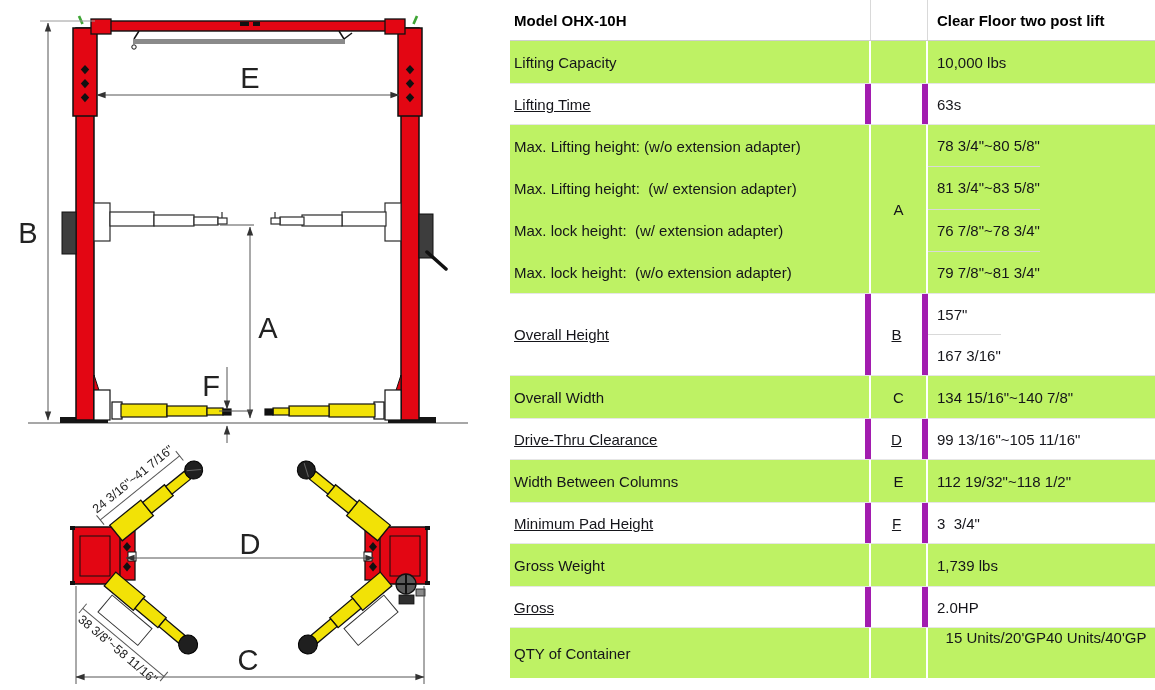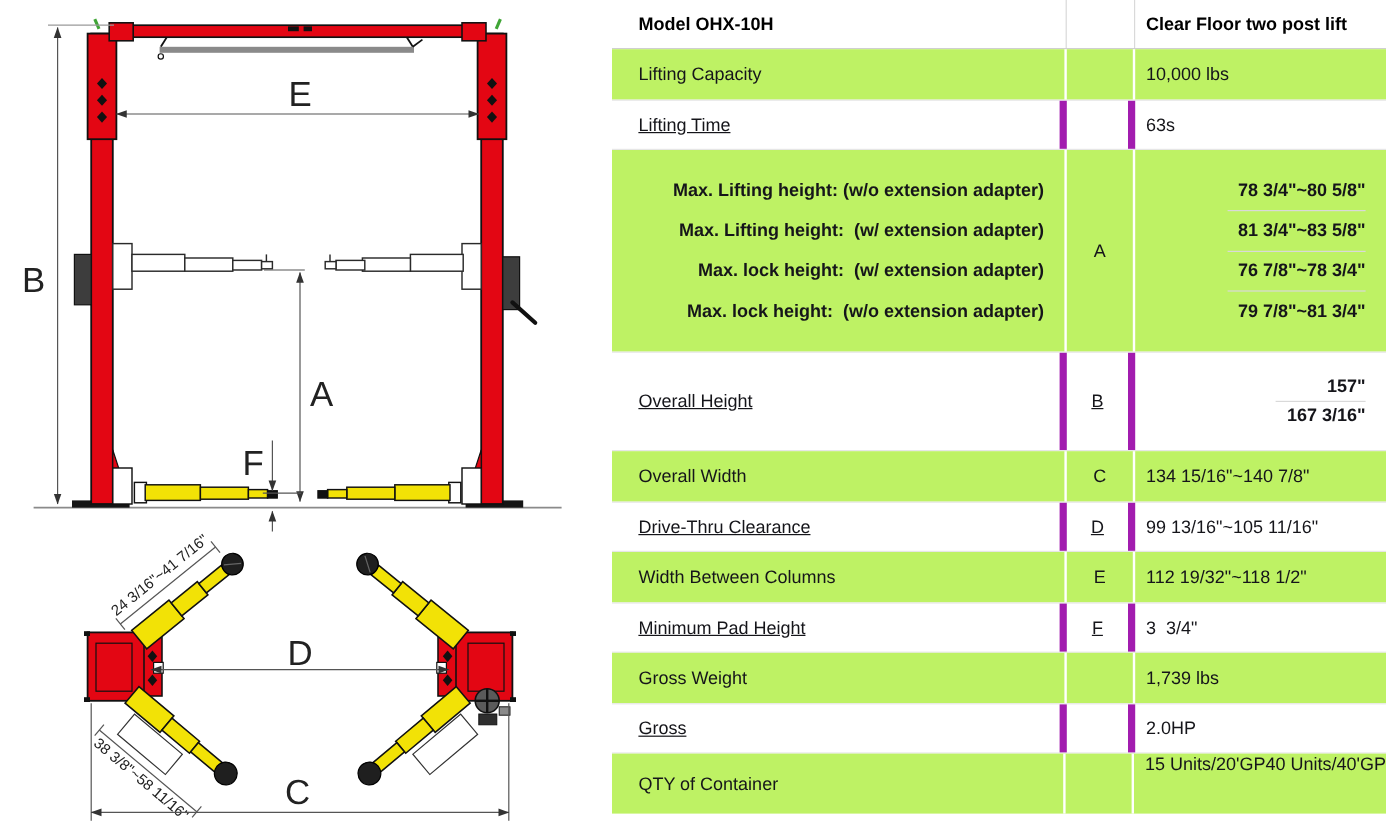--- a/index.html
+++ b/index.html
@@ -8,31 +8,31 @@
   
   .diagram-pane{position:absolute;left:0;top:0;width:510px;height:690px;}
   svg text{font-family:"Liberation Sans",sans-serif;}
   .dimL{font-size:29px;fill:#222;}
   .dimS{font-size:12.5px;fill:#222;}
   
   .spec-table{position:absolute;left:510px;top:0;width:645px;height:690px;
               font-size:15px;color:#15151a;}
   .trow{display:flex;box-sizing:border-box;}
   .trow>div{box-sizing:border-box;}
-  .c-label{width:361px;display:flex;align-items:center;padding-left:4px;white-space:pre;margin-left:18px;}
+  .c-label{width:361px;display:flex;align-items:center;padding-left:4px;white-space:pre;}
   .c-letter{width:57px;display:flex;align-items:center;justify-content:center;}
   .c-value{flex:1;display:flex;align-items:center;padding-left:9px;white-space:pre;}
   .h41{height:41px}.h42{height:42px}.h62{height:50px}.h83{height:83px}.h168{height:168px}
   .pink{background:#bef264;}
   .pink .c-label,.pink .c-letter{border-right:2px solid #fff;}
   .white-row{border-top:1px solid #e6e6e6;border-bottom:1px solid #e6e6e6;}
   .white-row .c-label,.white-row .c-letter{border-right:6px solid #a21caf;text-decoration:underline;}
   .header-row{font-weight:bold;color:#000;border-bottom:1px solid #cfcfcf;}
   .header-row .c-label,.header-row .c-letter{border-right:1px solid #d9d9d9;}
-  .stack{padding:17px !important;display:flex;flex-direction:column;align-items:flex-end;font-weight:bold;}
+  .stack{padding:0 !important;display:flex;flex-direction:column;align-items:flex-start;}
   .stack>div{flex:1;display:flex;align-items:center;white-space:pre;}
   .c-label.stack>div{padding-left:4px;}
   .c-value.stack>div{padding-left:9px;}
   .c-value.stack>div+div{border-top:1px solid #d9d9d9;}
   .qty{flex-direction:row;justify-content:center;align-items:flex-start;line-height:20px;}
 </style>
 </head>
 <body>
 
 <div class="page">

